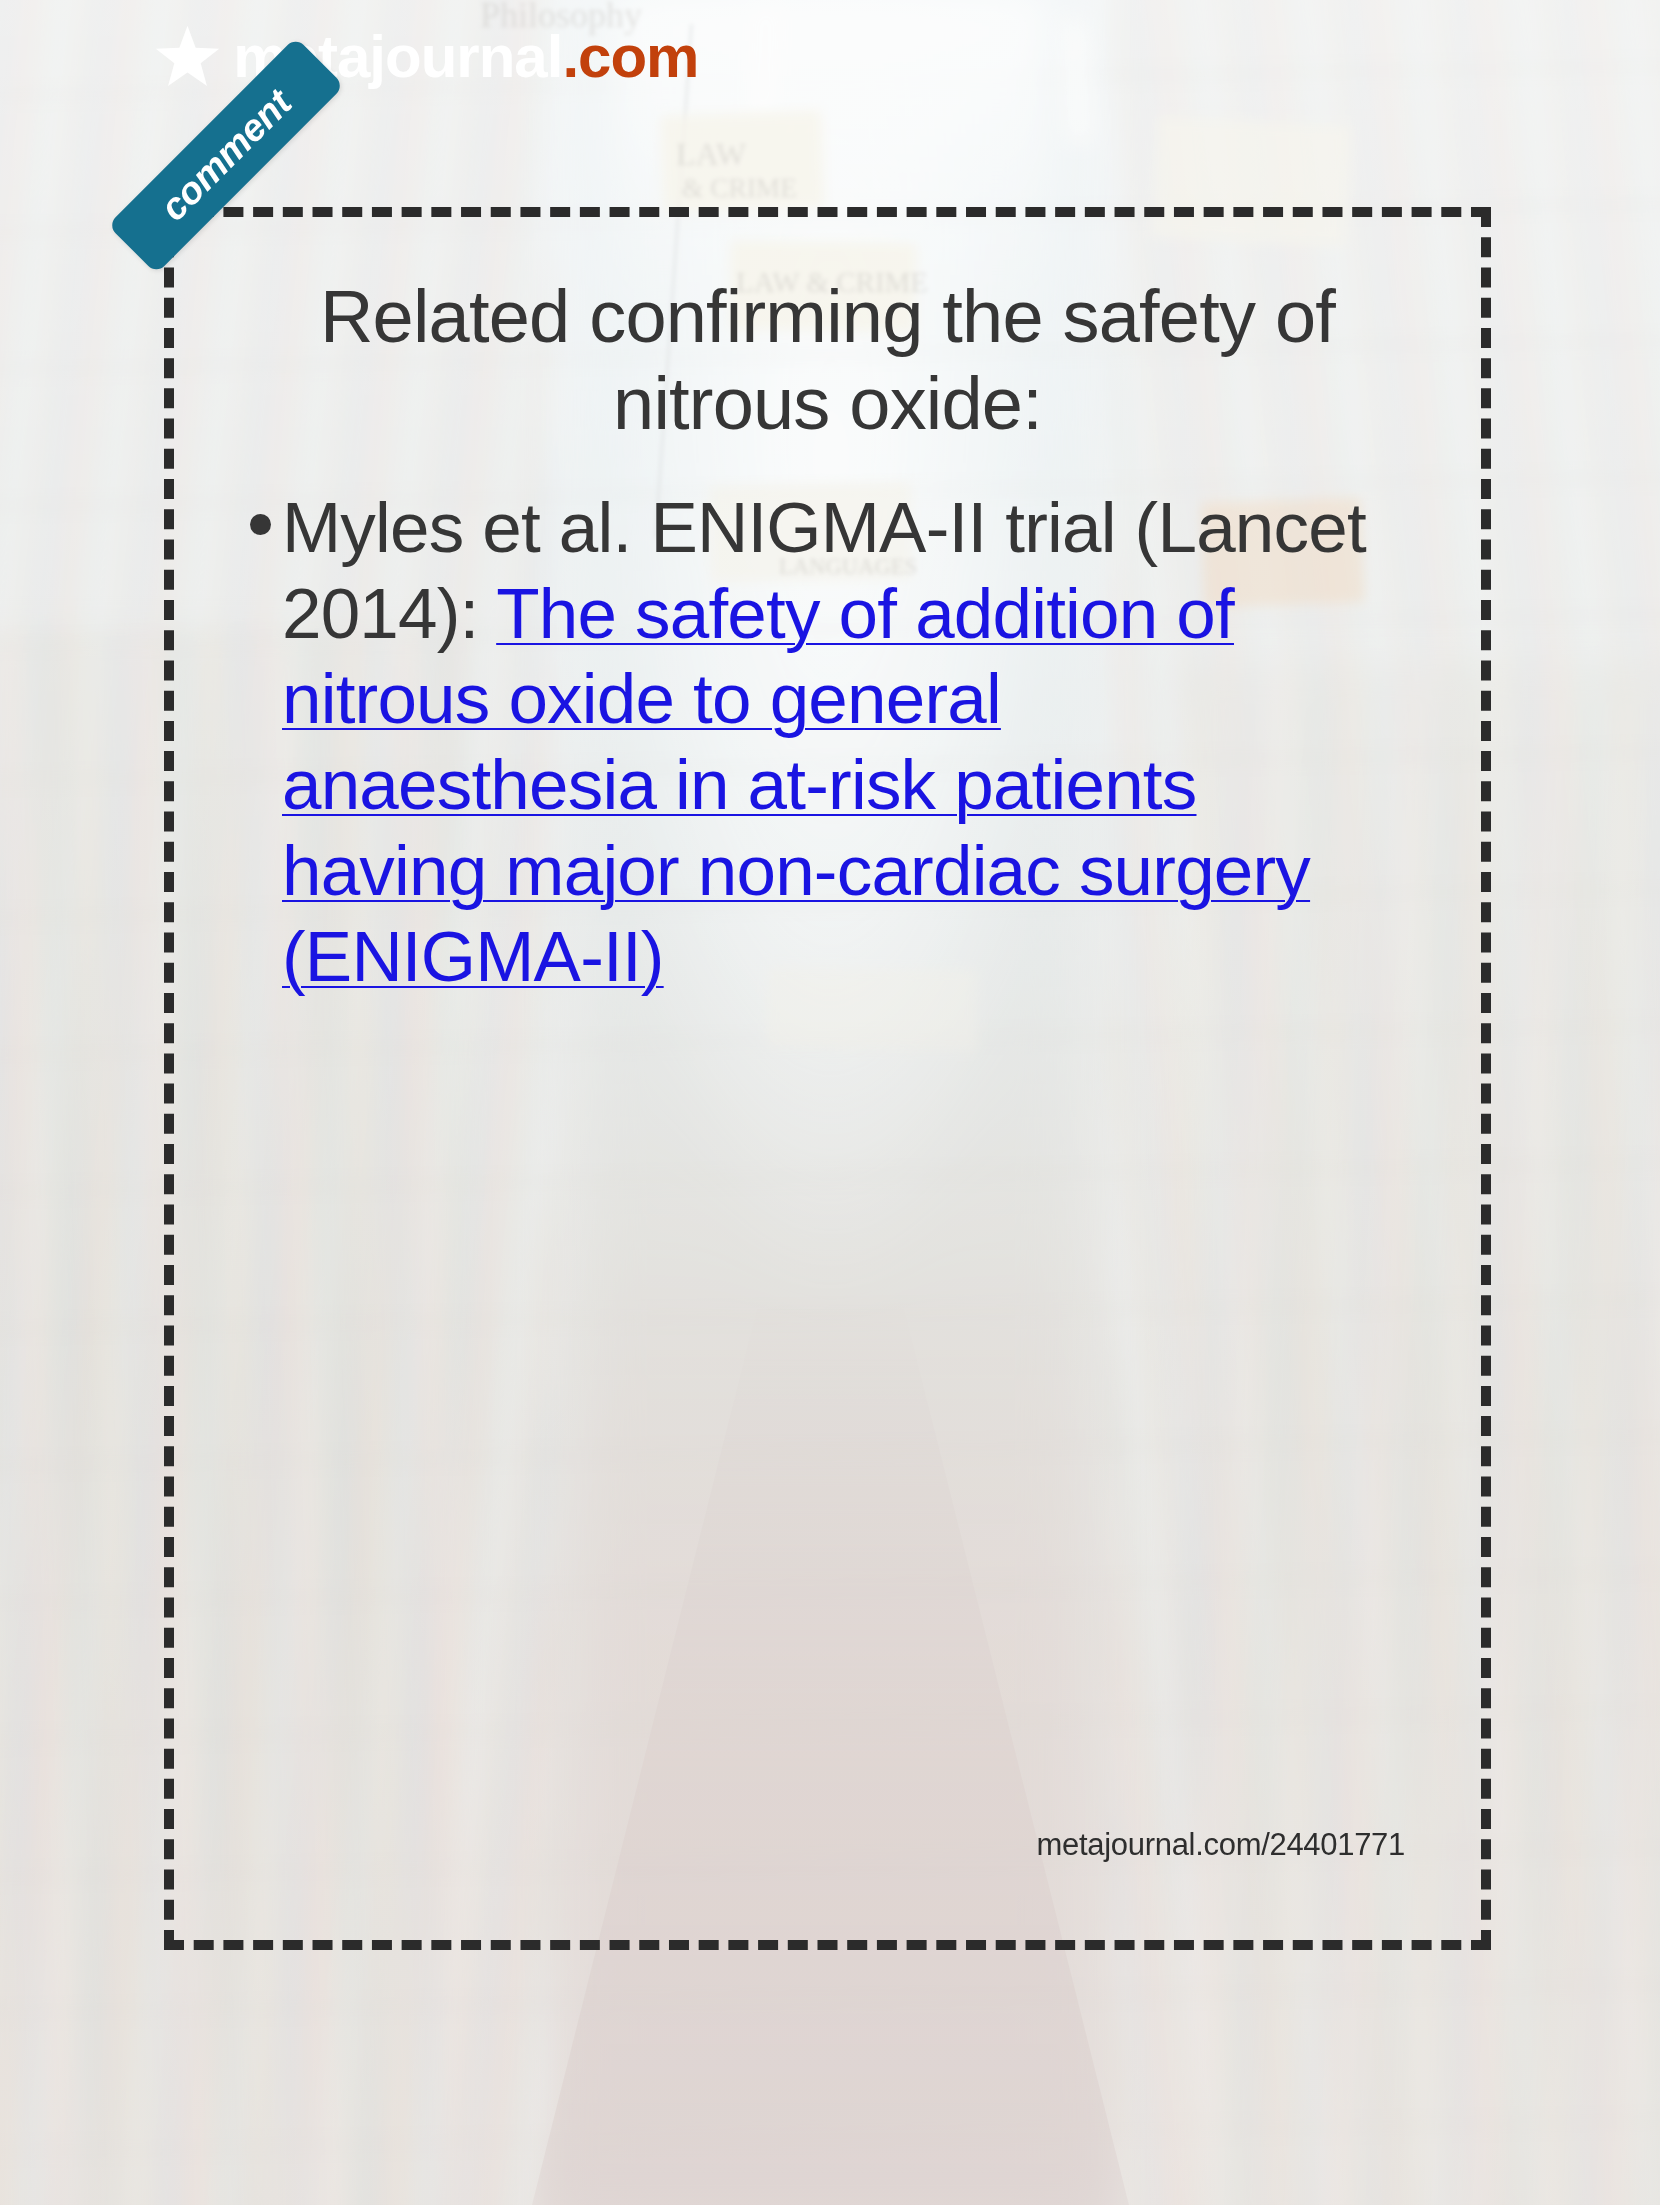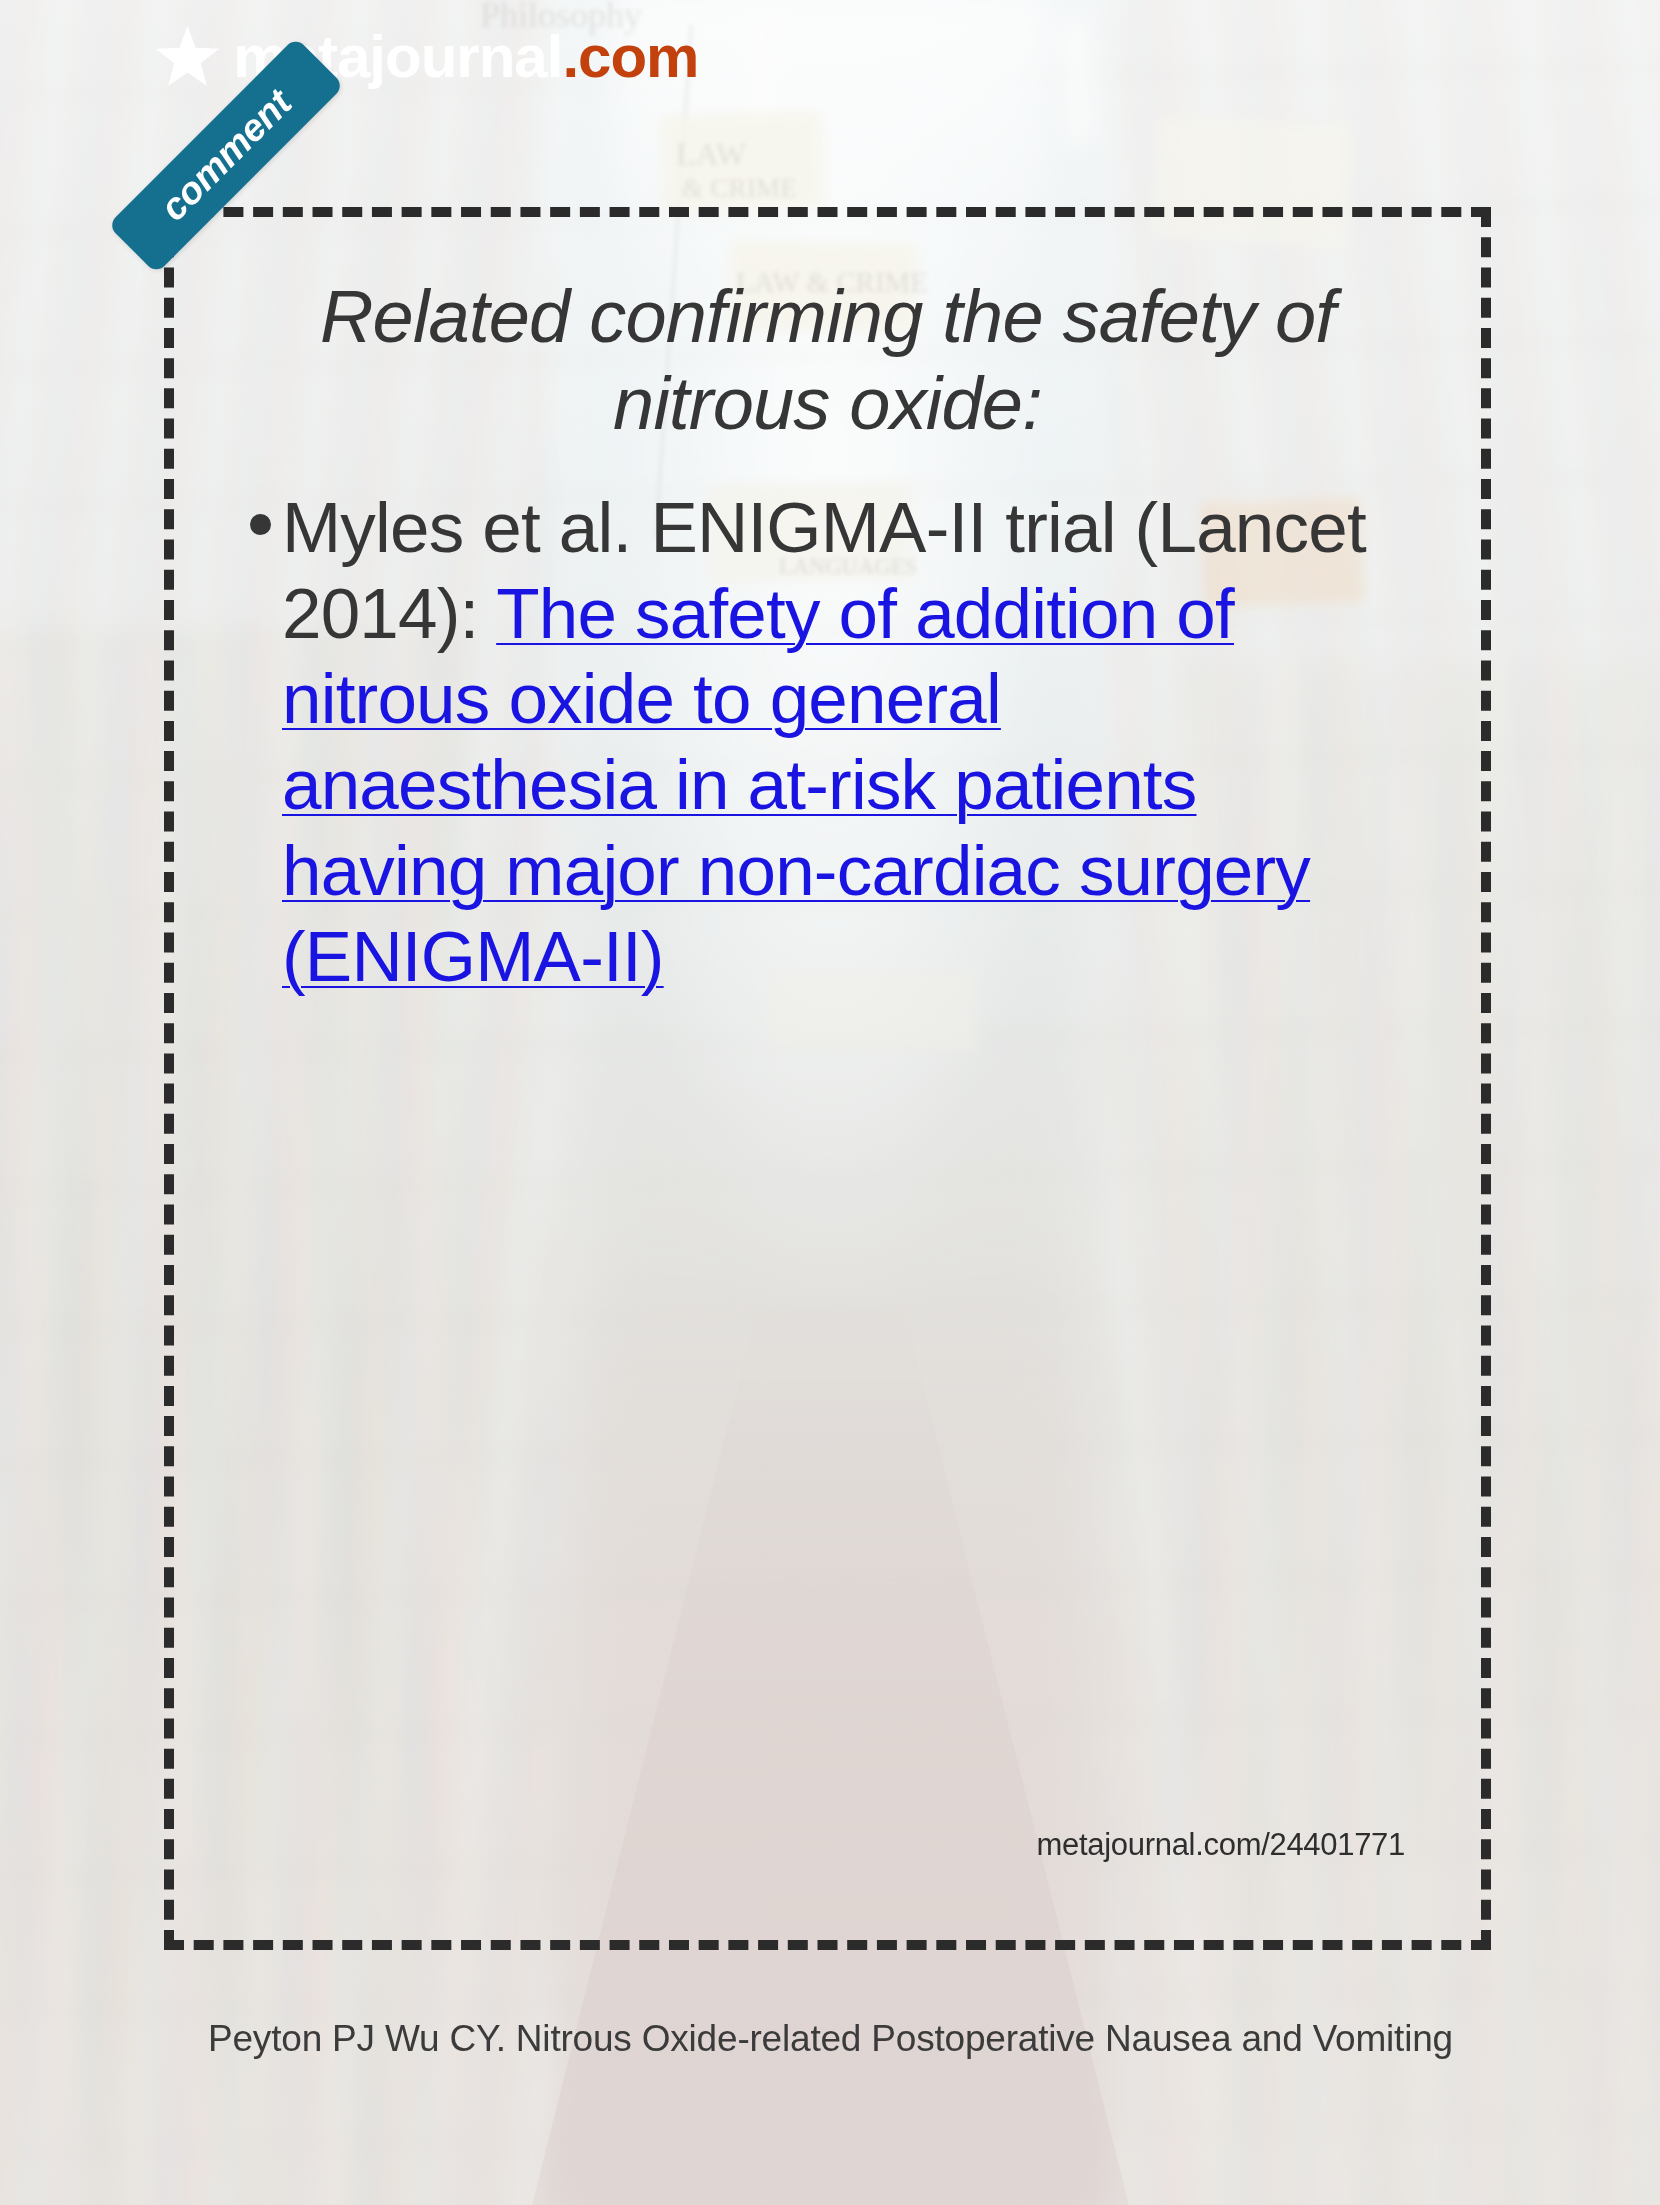--- a/index.html
+++ b/index.html
@@ -340,21 +340,20 @@
 
   .card-title {
     text-align: center;
     font-size: 74px;
     line-height: 1.18;
     color: #363636;
     font-weight: 400;
     letter-spacing: -0.8px;
     margin: 0 0 37px 0;
     padding: 0 48px;
-    font-style: italic;
   }
 
   .bullets {
     list-style: none;
     margin: 0;
     padding: 0;
   }
 
   .bullet-item {
     position: relative;
@@ -473,17 +472,16 @@
         </li>
 
 
       </ul>
     </div>
 
     <div class="source-url">metajournal.com/24401771</div>
   </div>
 
   <div class="citation">
-    <span>Peyton PJ Wu CY. Nitrous Oxide-related Postoperative Nausea and Vomiting</span>
   </div>
 
 </div>
 
 
 </body></html>

